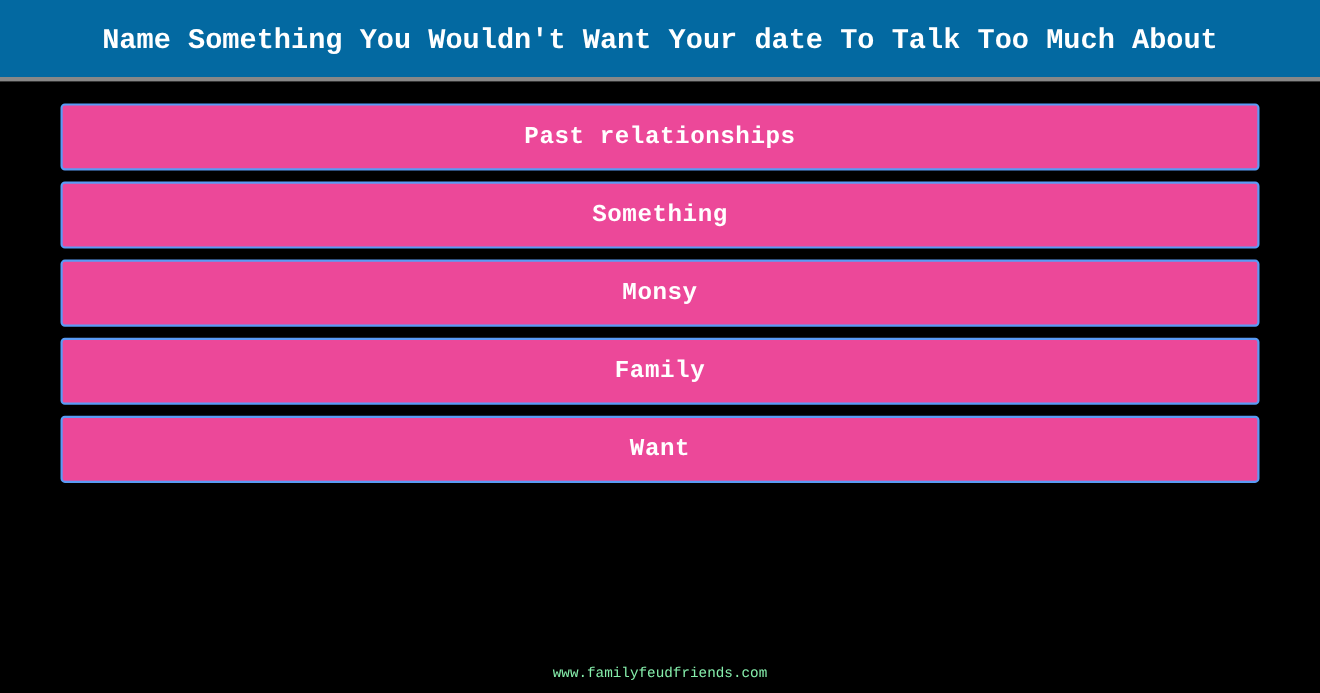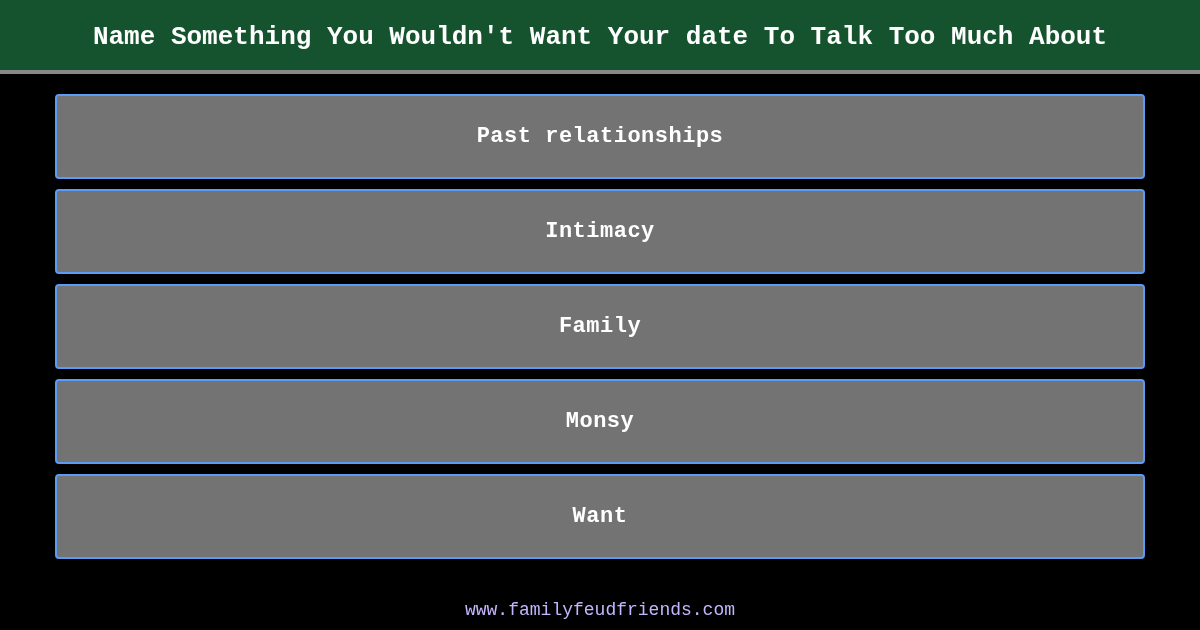--- a/index.html
+++ b/index.html
@@ -10,21 +10,21 @@
 
     body {
       width: 1200px;
       height: 630px;
       background-color: #000000;
       font-family: 'Courier New', Courier, monospace;
       overflow: hidden;
     }
 
     .header {
-      background-color: #14532d;
+      background-color: #0369a1;
       padding: 22px 40px 18px 40px;
       text-align: center;
     }
 
     .header-title {
       color: #ffffff;
       font-size: 26px;
       font-weight: bold;
       font-family: 'Courier New', Courier, monospace;
     }
@@ -38,61 +38,61 @@
     .answers-container {
       background-color: #000000;
       padding: 12px 55px 12px 55px;
       display: flex;
       flex-direction: column;
       gap: 10px;
       margin-top: 8px;
     }
 
     .answer-item {
-      background-color: #737373;
+      background-color: #ec4899;
       border: 2px solid #5a9bf5;
       border-radius: 4px;
-      padding: 28px 20px;
+      padding: 16px 20px;
       text-align: center;
       cursor: pointer;
     }
 
     .answer-label {
       color: #ffffff;
       font-size: 22px;
       font-weight: bold;
       font-family: 'Courier New', Courier, monospace;
       letter-spacing: 0.5px;
     }
 
     .footer {
       position: absolute;
       bottom: 10px;
       width: 100%;
       text-align: center;
     }
 
     .footer-text {
-      color: #c4b5fd;
-      font-size: 18px;
+      color: #86efac;
+      font-size: 13px;
       font-family: 'Courier New', Courier, monospace;
     }
   </style>
 </head>
 <body>
 
 <div class="header">
   <h1 class="header-title">Name Something You Wouldn't Want Your date To Talk Too Much About</h1>
 </div>
 
 <div class="divider"></div>
 
 <div class="answers-container">
 <div class="answer-item"><span class="answer-label">Past relationships</span></div>
-    <div class="answer-item"><span class="answer-label">Intimacy</span></div>
+    <div class="answer-item"><span class="answer-label">Something</span></div>
+    <div class="answer-item"><span class="answer-label">Monsy</span></div>
     <div class="answer-item"><span class="answer-label">Family</span></div>
-    <div class="answer-item"><span class="answer-label">Monsy</span></div>
     <div class="answer-item"><span class="answer-label">Want</span></div>
   </div>
 
 <div class="footer">
   <span class="footer-text">www.familyfeudfriends.com</span>
 </div>
 
 </body></html>

